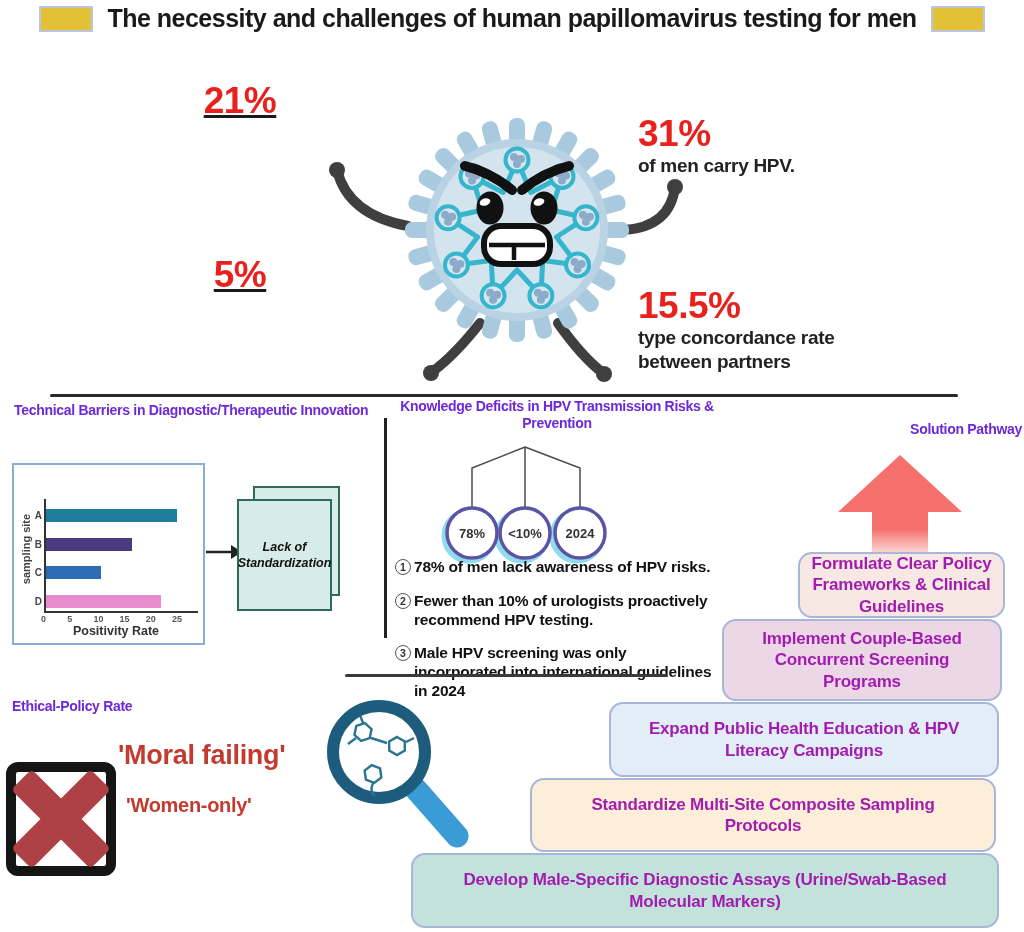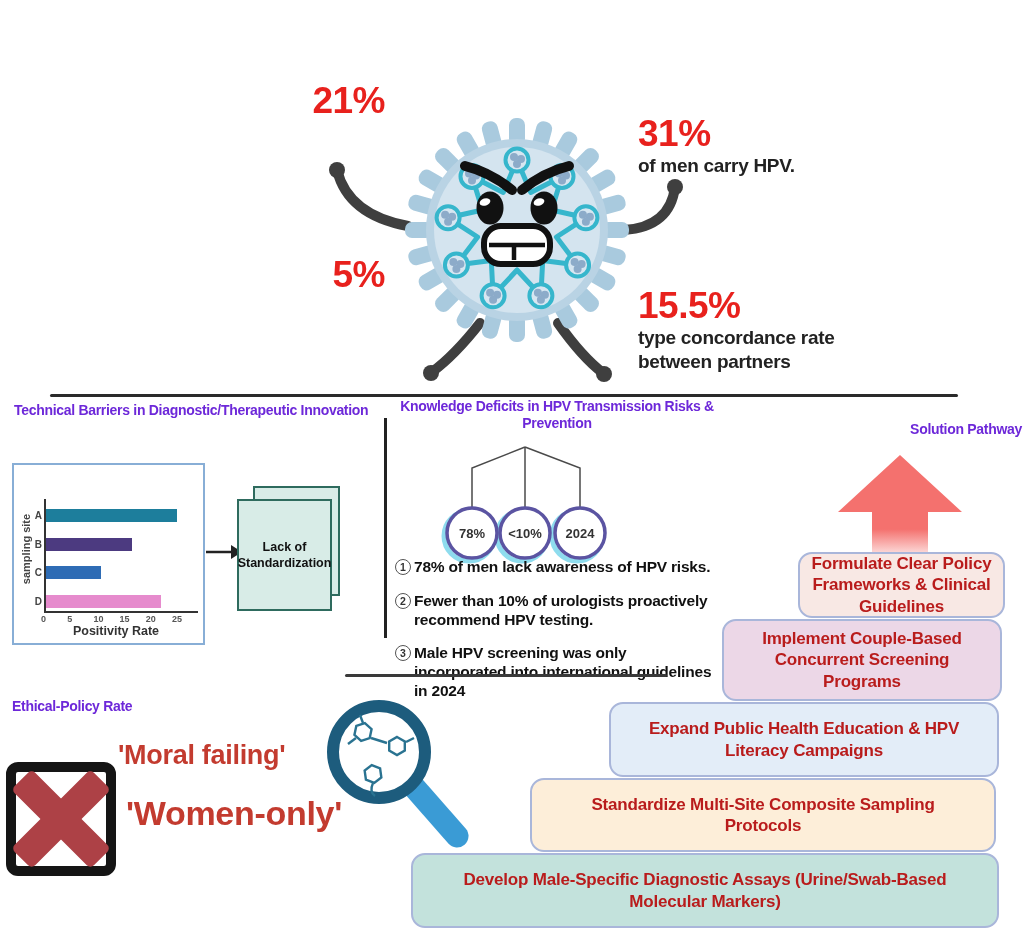--- a/index.html
+++ b/index.html
@@ -9,21 +9,21 @@
 
   
   .header{position:absolute;left:0;top:4px;width:1024px;display:flex;align-items:center;justify-content:center;gap:14px;}
   .accent-square{display:inline-block;width:54px;height:26px;border:2px solid #b9c6de;box-sizing:border-box;}
   .title{font-size:25px;font-weight:bold;letter-spacing:-0.5px;white-space:nowrap;}
 
   
   .stat{position:absolute;}
   .stat .num{font-weight:bold;font-size:37px;color:#e8211d;line-height:1.05;letter-spacing:-0.5px;}
   .stat .desc{font-weight:bold;font-size:19px;line-height:1.26;color:#222;letter-spacing:-0.3px;}
-  .stat.right{text-align:right;}
+  .stat.right{text-align:center;text-decoration:underline;}
   .stat.left{text-align:left;margin-top:31px;}
 
   
   .hline{position:absolute;background:#2a2a2a;border-radius:2px;}
   .vline{position:absolute;background:#222;}
 
   
   .sec-title{position:absolute;font-weight:bold;font-size:14px;line-height:1.22;letter-spacing:-0.3px;color:#6d28d9;}
 
   
@@ -34,55 +34,60 @@
   .bar{height:13px;}
   .xticks{position:absolute;left:30px;top:149px;width:152px;height:12px;}
   .xticks span{position:absolute;font-size:9px;font-weight:bold;color:#555;}
   .xlabel{position:absolute;left:18px;top:159px;width:168px;text-align:center;font-size:12.5px;font-weight:bold;color:#333;}
   .ylabel{position:absolute;left:-28px;top:78px;width:80px;text-align:center;transform:rotate(-90deg);font-size:11px;font-weight:bold;color:#444;}
 
   
   .card{position:absolute;background:#d8ece7;border:2.5px solid #2e6b5e;box-sizing:border-box;}
   .card.back{left:253px;top:486px;width:87px;height:110px;}
   .card.front{left:237px;top:499px;width:95px;height:112px;display:flex;align-items:center;justify-content:center;text-align:center;}
-  .card-label{font-size:12.5px;font-weight:bold;line-height:1.3;color:#111;}
+  .card-label{font-size:12.5px;font-weight:bold;line-height:1.3;color:#111;font-style:italic;}
 
   
   .k-item{position:absolute;left:395px;width:322px;display:flex;align-items:flex-start;}
   .k-num{flex:0 0 auto;width:16px;height:16px;border:1.3px solid #555;border-radius:50%;font-size:10.5px;font-weight:bold;
          display:flex;align-items:center;justify-content:center;margin:2px 3px 0 0;color:#333;box-sizing:border-box;}
   .k-text{font-size:15.5px;font-weight:bold;line-height:1.24;letter-spacing:-0.2px;color:#111;}
 
   
   .step{position:absolute;border:2.5px solid #a9b6da;border-radius:14px;box-sizing:border-box;
         display:flex;align-items:center;justify-content:flex-end;text-align:center;
-        font-size:17px;font-weight:bold;line-height:1.25;letter-spacing:-0.2px;color:#b91c1c;z-index:2;}
+        font-size:17px;font-weight:bold;line-height:1.25;letter-spacing:-0.2px;color:#a21caf;z-index:2;}
   .step-0{left:798px;top:552px;width:207px;height:66px;padding:0 8px;}
   .step-1{left:722px;top:619px;width:280px;height:82px;padding:0 32px;}
   .step-2{left:609px;top:702px;width:390px;height:75px;padding:0 16px;}
   .step-3{left:530px;top:778px;width:466px;height:74px;padding:0 40px;}
   .step-4{left:411px;top:853px;width:588px;height:75px;padding:0 20px;}
 
   
   .x-box{position:absolute;left:6px;top:762px;width:110px;height:114px;border:10px solid #151515;border-radius:12px;background:#fff;box-sizing:border-box;}
   .x-bar{position:absolute;left:50%;top:50%;width:112px;height:29px;background:#ad4146;border-radius:5px;}
   .x-bar.a{transform:translate(-50%,-50%) rotate(45deg);}
   .x-bar.b{transform:translate(-50%,-50%) rotate(-45deg);}
   .quote{position:absolute;color:#c33b2f;font-weight:bold;letter-spacing:-0.3px;}
   .quote.q1{left:118px;top:740px;font-size:27px;}
-  .quote.q2{left:126px;top:794px;font-size:34px;}
+  .quote.q2{left:126px;top:794px;font-size:20px;}
   .quote.q3{left:118px;top:842px;font-size:28px;width:305px;line-height:1.1;}
 
   svg text{font-family:"Liberation Sans",sans-serif;}
 </style>
 </head>
 <body>
 
 <div class="page">
 
+  <div class="header">
+    <span class="accent-square" style="background: rgb(226, 193, 55);"></span>
+    <span class="title">The necessity and challenges of human  papillomavirus testing for men</span>
+    <span class="accent-square" style="background: rgb(226, 193, 55);"></span>
+  </div>
 
   <div class="stat right" style="left:95px;top:82px;width:290px;">
     <div class="num">21%</div>
   </div>
   <div class="stat left" style="left:638px;top:84px;width:220px;">
     <div class="num">31%</div>
     <div class="desc">of men carry HPV.</div>
   </div>
   <div class="stat right" style="left:95px;top:256px;width:290px;">
     <div class="num">5%</div>

